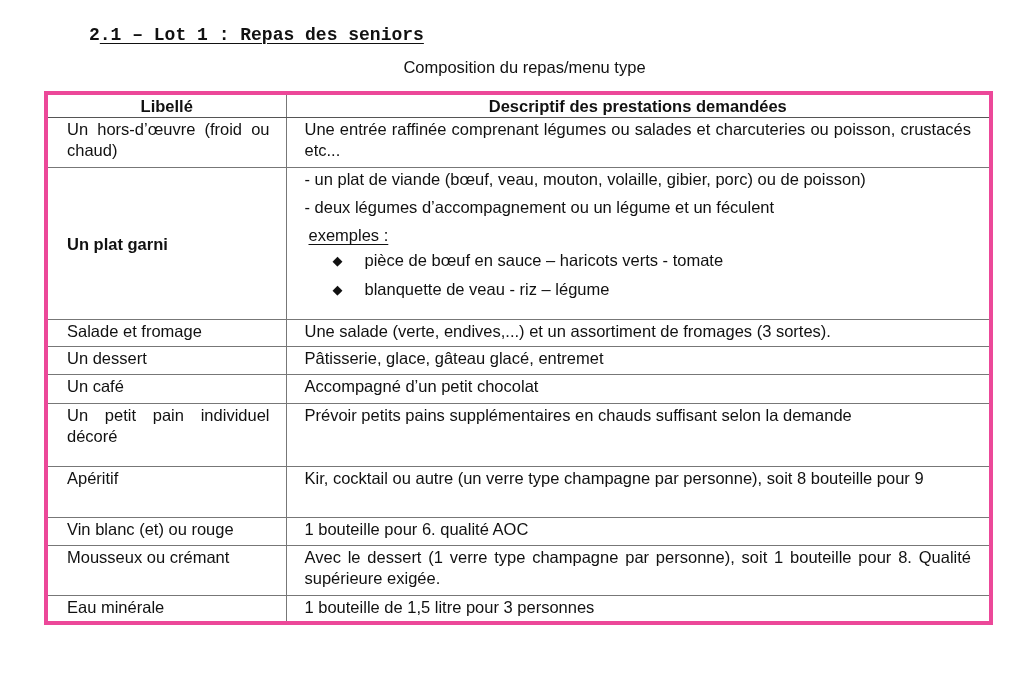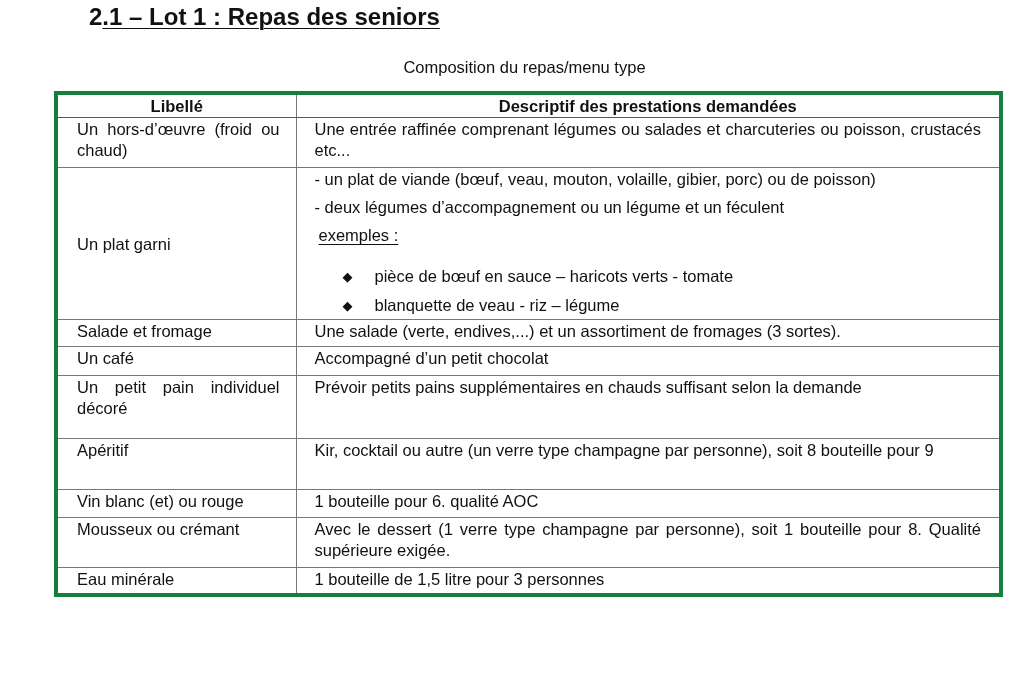--- a/index.html
+++ b/index.html
@@ -11,48 +11,48 @@
     width: 1024px;
     height: 697px;
     position: relative;
     overflow: hidden;
     color: #111;
     font-family: "Liberation Sans", sans-serif;
   }
   .heading {
     position: absolute;
     left: 89px;
-    top: 3px;
-    font-family: Liberation Sans, sans-serif;
+    top: 25px;
+    font-family: Liberation Mono, monospace;
     font-weight: bold;
-    font-size: 24px;
+    font-size: 18px;
     color: #111;
     white-space: nowrap;
   }
   .heading .ul {
     text-decoration: underline;
     text-underline-offset: 3px;
     text-decoration-thickness: 1px;
   }
   .caption {
     position: absolute;
     left: 0;
     width: 1049px;
     top: 58px;
     text-align: center;
     font-size: 16.5px;
     color: #111;
   }
   .tbl {
     position: absolute;
-    left: 54px;
+    left: 44px;
     top: 91px;
     width: 945px;
     border-collapse: collapse;
-    border: 4px solid #15803d;
+    border: 4px solid #ec4899;
     table-layout: fixed;
     font-size: 16.5px;
     line-height: 21px;
   }
   .tbl col.c1 { width: 240px; }
   .tbl col.c2 { width: 705px; }
   .tbl td, .tbl th {
     border: 1px solid #777;
     vertical-align: top;
     padding: 1px 18px 0 18px;
@@ -68,28 +68,29 @@
   .tbl td.lab {
     padding-left: 19px;
     padding-right: 16px;
     text-align: justify;
   }
   .tbl td.desc {
     text-align: justify;
   }
   .tbl td.mid {
     vertical-align: middle;
+    font-weight: bold;
   }
   .plat-line { display: block; margin-bottom: 7px; }
   .plat-ex {
     display: block;
     text-decoration: underline;
     text-underline-offset: 3px;
     padding-left: 4px;
-    margin-bottom: 20px;
+    margin-bottom: 4px;
   }
   .bullet {
     display: flex;
     align-items: center;
     margin-left: 28px;
     margin-bottom: 8px;
   }
   .bullet .dia {
     display: inline-block;
     width: 16px;
@@ -133,20 +134,24 @@
         <div class="bullet" style="margin-bottom:0">
           <span class="dia">◆</span>
           <span>blanquette de veau - riz – légume</span>
         </div>
       </td>
     </tr>
     <tr style="height:27px">
       <td class="lab">Salade et fromage</td>
       <td class="desc">Une salade (verte, endives,...) et un assortiment de fromages (3 sortes).</td>
     </tr>
+    <tr style="height:28px">
+      <td class="lab">Un dessert</td>
+      <td class="desc">Pâtisserie, glace, gâteau glacé, entremet</td>
+    </tr>
     <tr style="height:29px">
       <td class="lab">Un café</td>
       <td class="desc">Accompagné d’un petit chocolat</td>
     </tr>
     <tr style="height:63px">
       <td class="lab">Un petit pain individuel décoré</td>
       <td class="desc">Prévoir petits pains supplémentaires en chauds suffisant selon la demande</td>
     </tr>
     <tr style="height:51px">
       <td class="lab">Apéritif</td>

